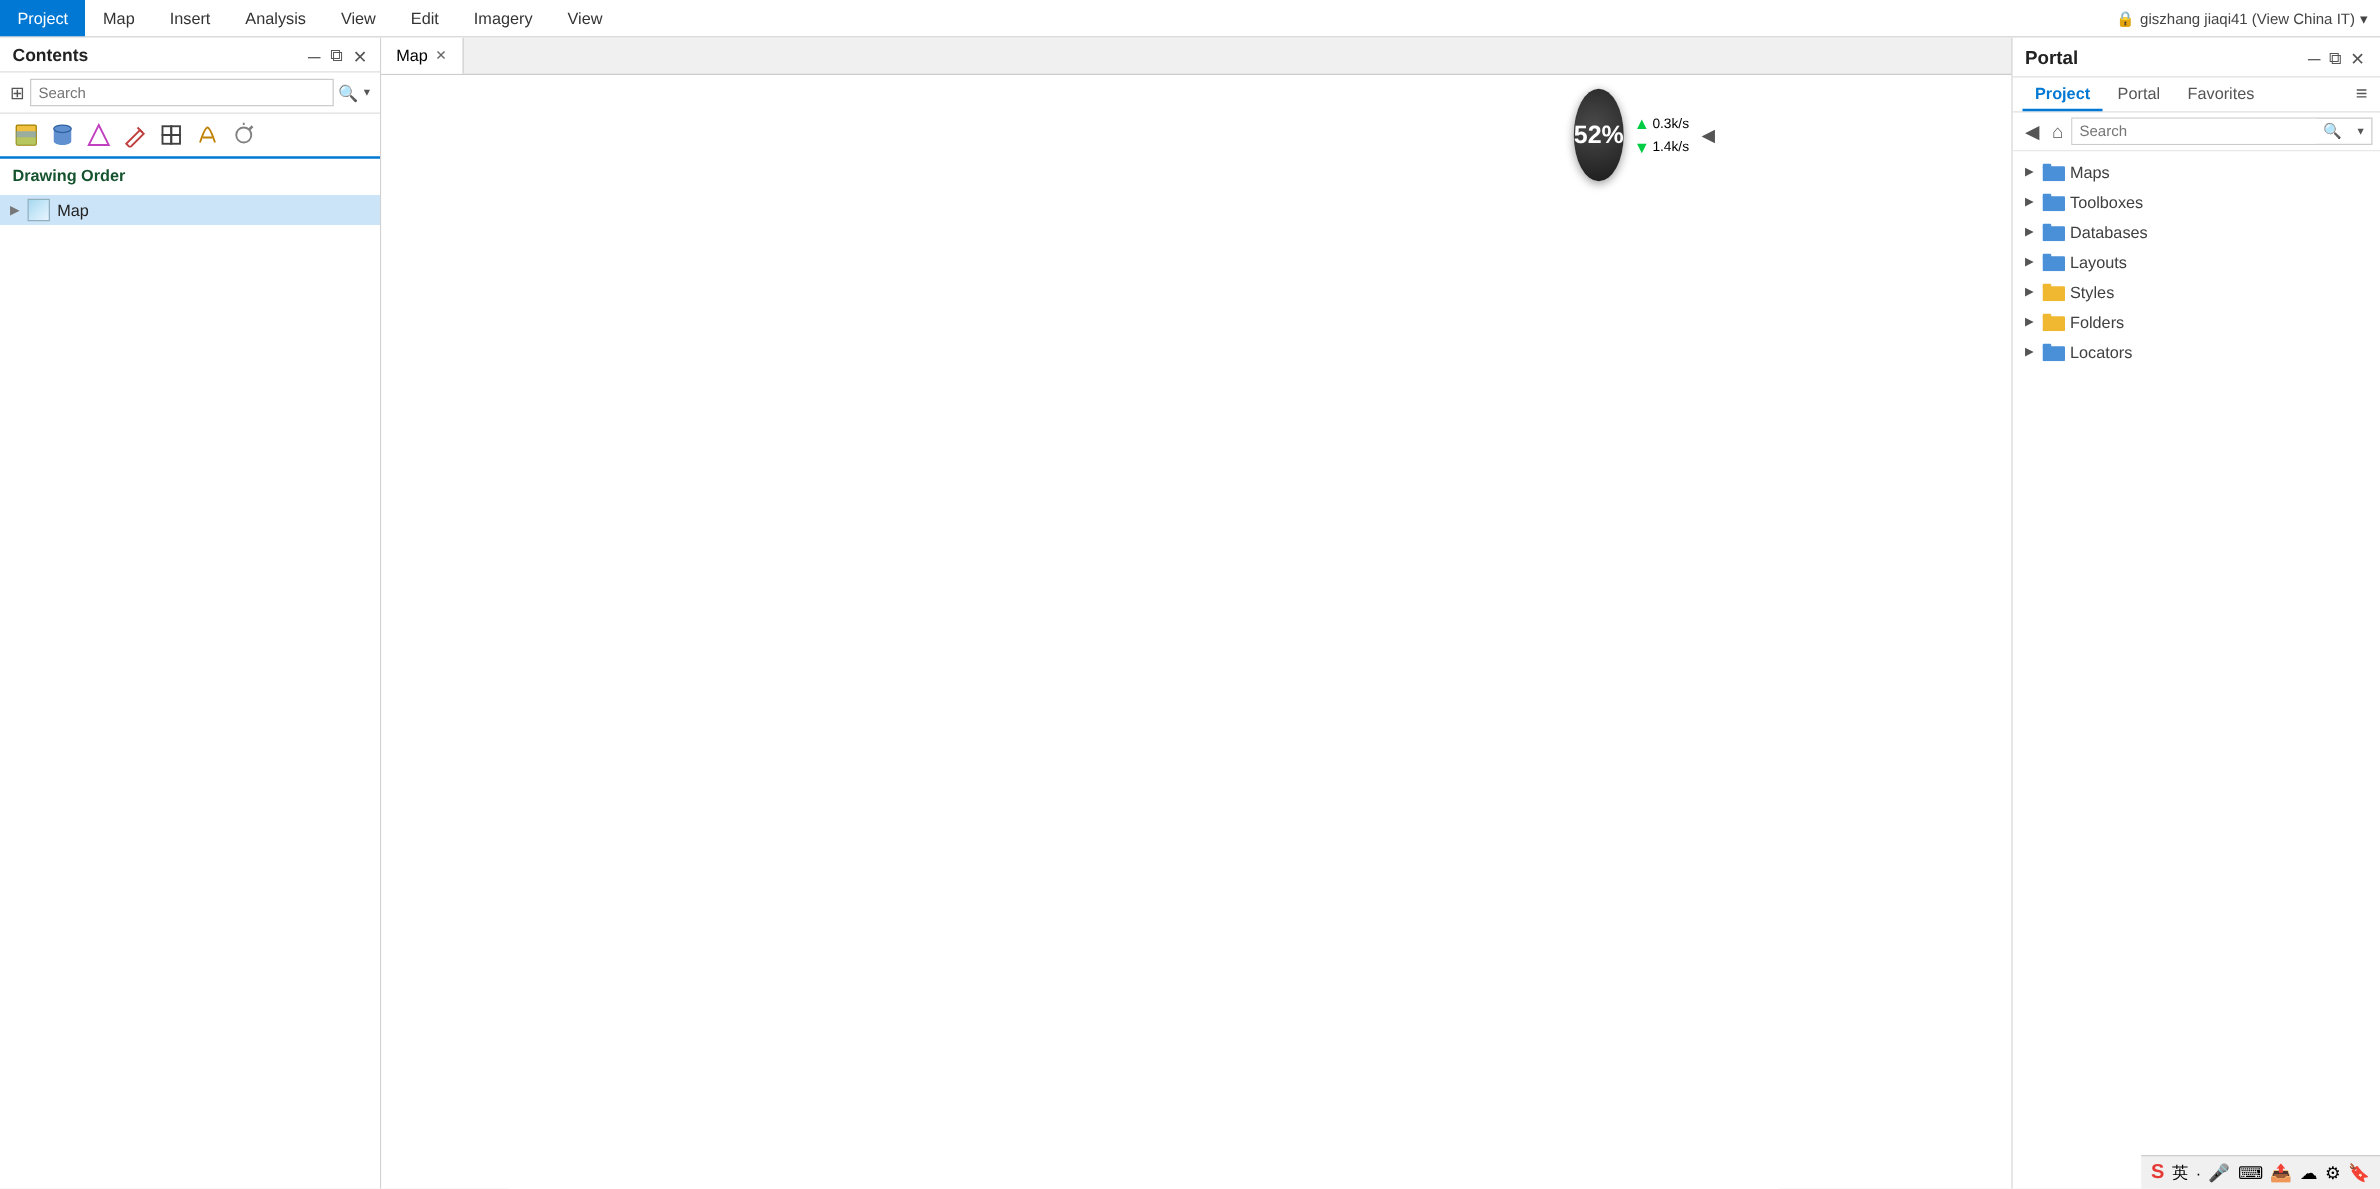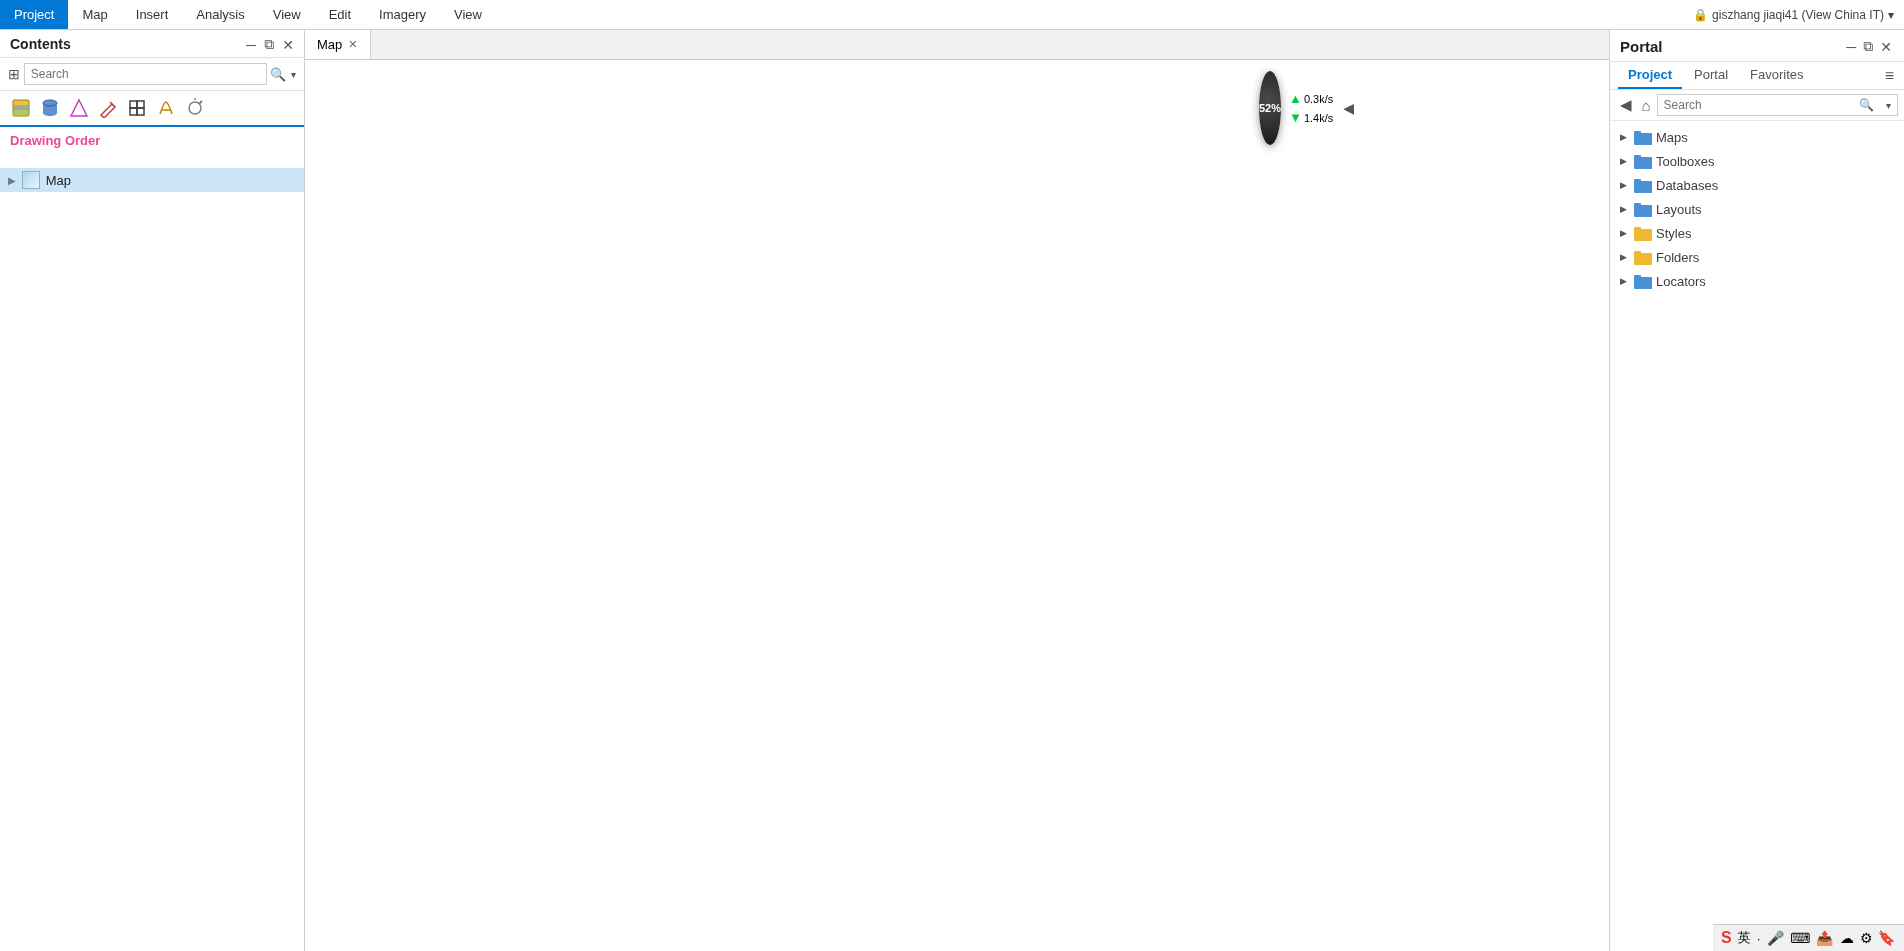--- a/index.html
+++ b/index.html
@@ -27,21 +27,21 @@
     .filter-icon { color: #555; font-size: 14px; }
     .search-input { flex: 1; border: 1px solid #ccc; padding: 3px 6px; font-size: 12px; outline: none; }
     .search-btn { background: none; border: none; cursor: pointer; color: #555; font-size: 13px; }
     .search-dropdown { background: none; border: none; cursor: pointer; color: #555; font-size: 10px; }
 
     
     .layer-toolbar { display: flex; align-items: center; padding: 4px 8px; border-bottom: 2px solid #0078d4; gap: 3px; }
     .tool-btn { background: none; border: none; cursor: pointer; width: 26px; height: 26px; display: flex; align-items: center; justify-content: center; font-size: 16px; color: #555; }
 
     
-    .section-label { padding: 6px 10px 20px; font-weight: 600; font-size: 13px; color: #ec4899; }
+    .section-label { padding: 6px 10px 8px; font-weight: 600; font-size: 13px; color: #14532d; }
     .layer-list { flex: 1; }
     .layer-item { display: flex; align-items: center; padding: 3px 8px; gap: 6px; cursor: pointer; }
     .layer-item.selected { background: #cce4f7; }
     .layer-icon { width: 18px; height: 18px; border: 1px solid #888; background: linear-gradient(135deg, #a8d8f0 0%, #c8e8f8 50%, #e8f4fd 100%); display: flex; align-items: center; justify-content: center; }
     .layer-name { font-size: 13px; color: #222; }
 
     
     .map-area { flex: 1; display: flex; flex-direction: column; background: #f5f5f5; }
     .map-tab-bar { background: #f0f0f0; border-bottom: 1px solid #ccc; display: flex; align-items: center; height: 30px; }
     .map-tab { display: flex; align-items: center; padding: 0 12px; height: 100%; background: #fff; border-right: 1px solid #ccc; font-size: 13px; cursor: pointer; gap: 6px; }
@@ -184,21 +184,21 @@
     <div class="map-tab-bar">
       <div class="map-tab">
         <span>Map</span>
         <span class="map-tab-close">✕</span>
       </div>
     </div>
     <div class="map-canvas">
 
       <div class="perf-widget" style="position:absolute; top:8px; right:270px; display:flex; align-items:center; gap:8px;">
         <div class="perf-circle">
-          <span style="color:#fff; font-size:11px; font-weight:bold;">52%</span>
+          <span style="color:#fff; font-size:20px; font-weight:bold;">52%</span>
         </div>
         <div style="display:flex; flex-direction:column; gap:4px;">
           <div style="display:flex; align-items:center; gap:2px; font-size:11px;">
             <span style="color:#00cc44; font-size:13px;">▲</span>
             <span>0.3k/s</span>
           </div>
           <div style="display:flex; align-items:center; gap:2px; font-size:11px;">
             <span style="color:#00cc44; font-size:13px;">▼</span>
             <span>1.4k/s</span>
           </div>

